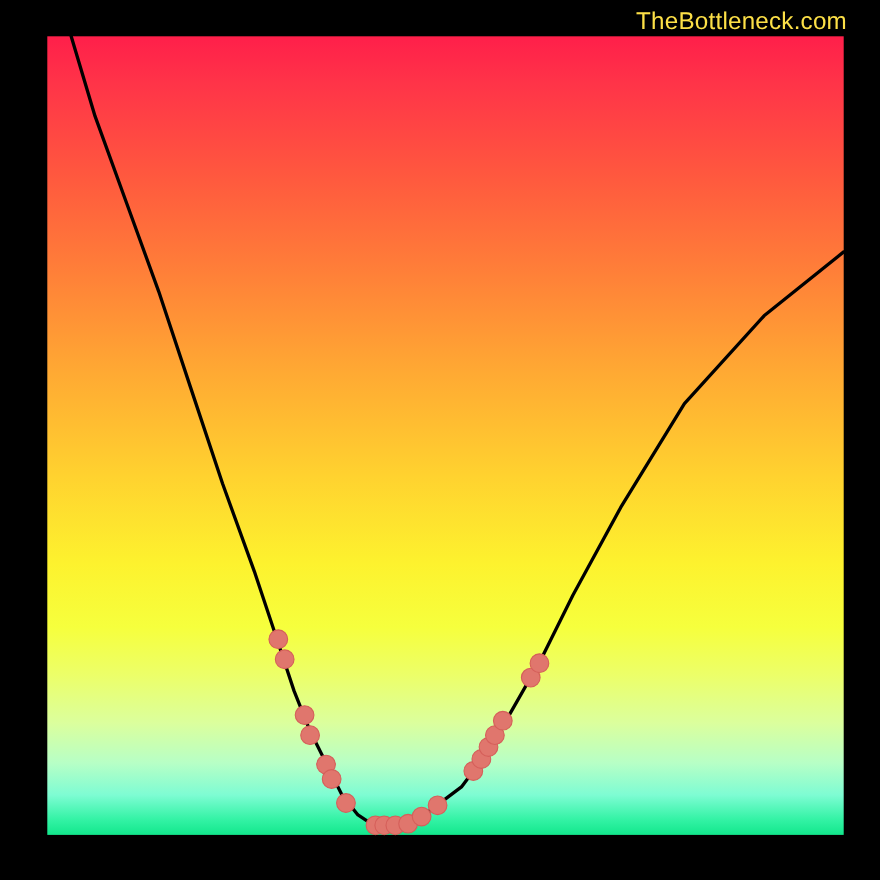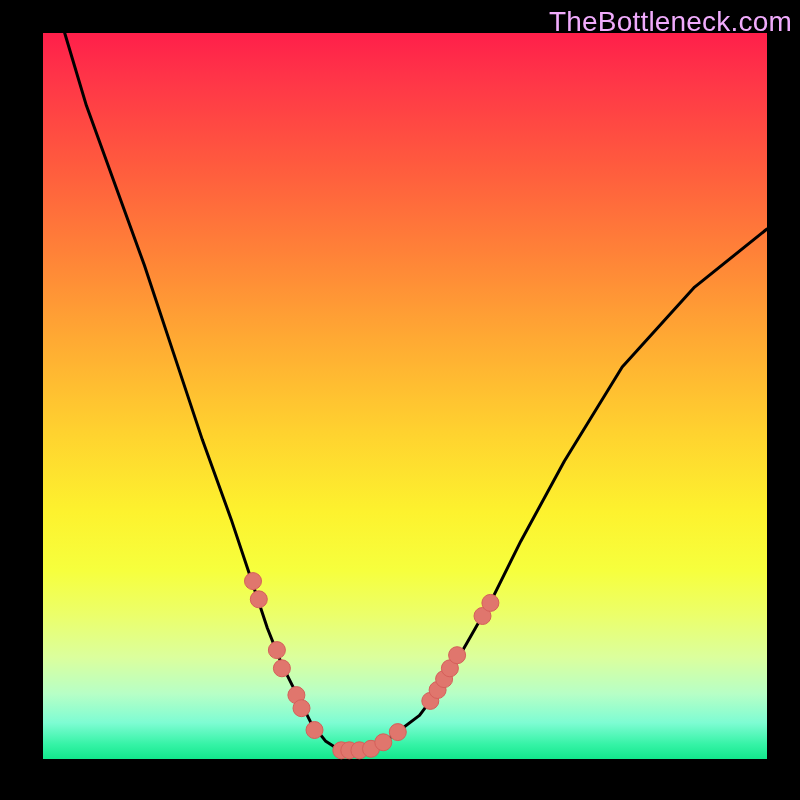--- a/index.html
+++ b/index.html
@@ -38,23 +38,23 @@
       #dbff9d 86%,
       #b7ffc6 91%,
       #7efcd3 95%,
       #35f3a6 98%,
       #12e78c 100%
     );
   }
   .attribution {
     position: absolute;
     top: 6px;
-    right: 8px;
-    color: #f0abfc;
-    font-size: 28px;
+    right: 30px;
+    color: #fde047;
+    font-size: 22px;
     font-weight: 500;
     letter-spacing: 0.2px;
     user-select: none;
   }
   svg.curve {
     position: absolute;
     left: 0;
     top: 0;
     width: 724px;
     height: 726px;

